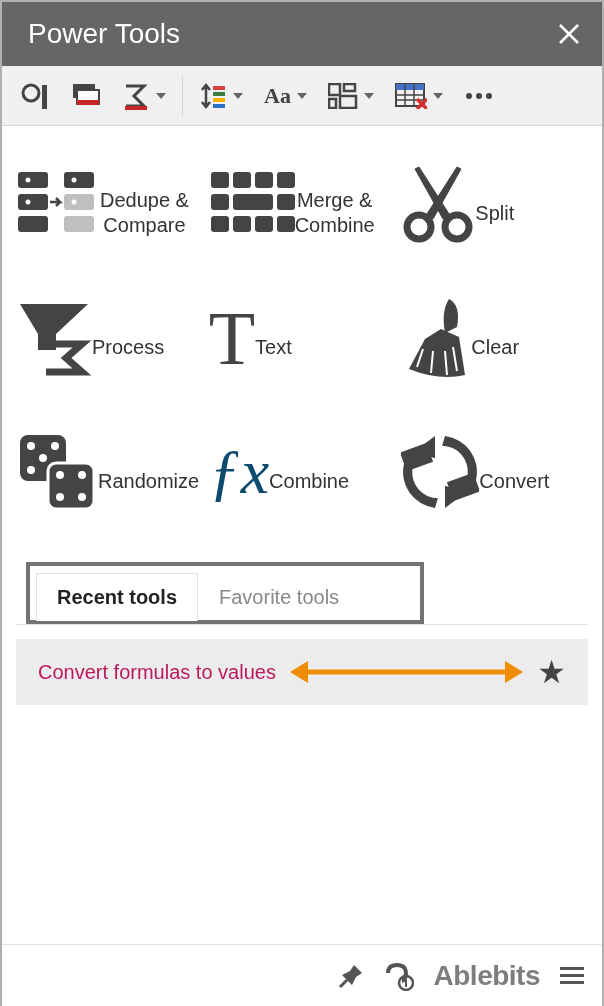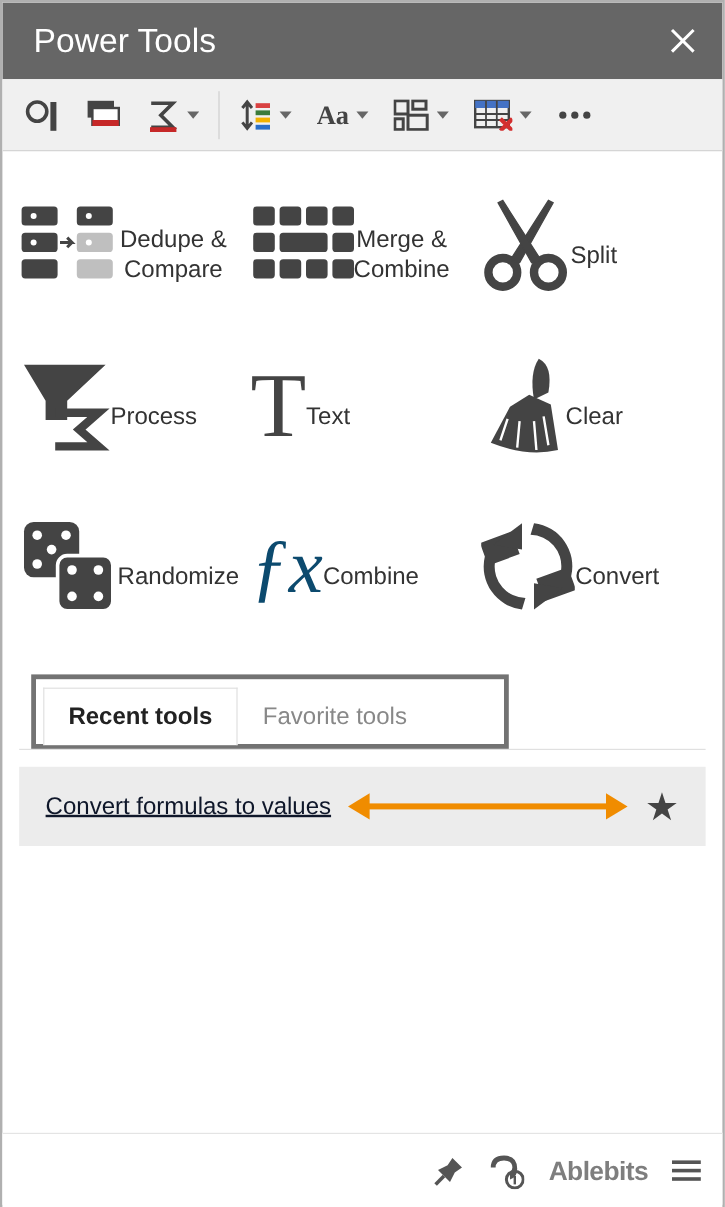--- a/index.html
+++ b/index.html
@@ -127,22 +127,21 @@
     margin-top: 14px;
     padding: 14px 22px;
     background: #ececec;
     display: flex;
     align-items: center;
     justify-content: space-between;
     cursor: pointer;
   }
   .recent-label {
     font-size: 20px;
-    color: #0f172a;
-    text-decoration: underline;
+    color: #be185d;
   }
   .arrow-annot {
     flex:1;
     margin: 0 16px;
     position: relative;
     height: 8px;
   }
   .arrow-line {
     position:absolute;
     top:50%; left:10px; right:10px;
@@ -168,21 +167,21 @@
     height: 62px;
     border-top: 1px solid #e4e4e4;
     display: flex;
     align-items: center;
     justify-content: flex-end;
     gap: 20px;
     padding: 0 18px;
     background: #fff;
   }
   .brand {
-    font-size: 22px;
+    font-size: 28px;
     font-weight: bold;
     color: #7e7e7e;
     letter-spacing: -0.5px;
   }
   .hamburger div { width:24px; height:3px; background:#555; margin:4px 0;}
   svg { display:block; }
 </style>
 </head>
 <body>
 

